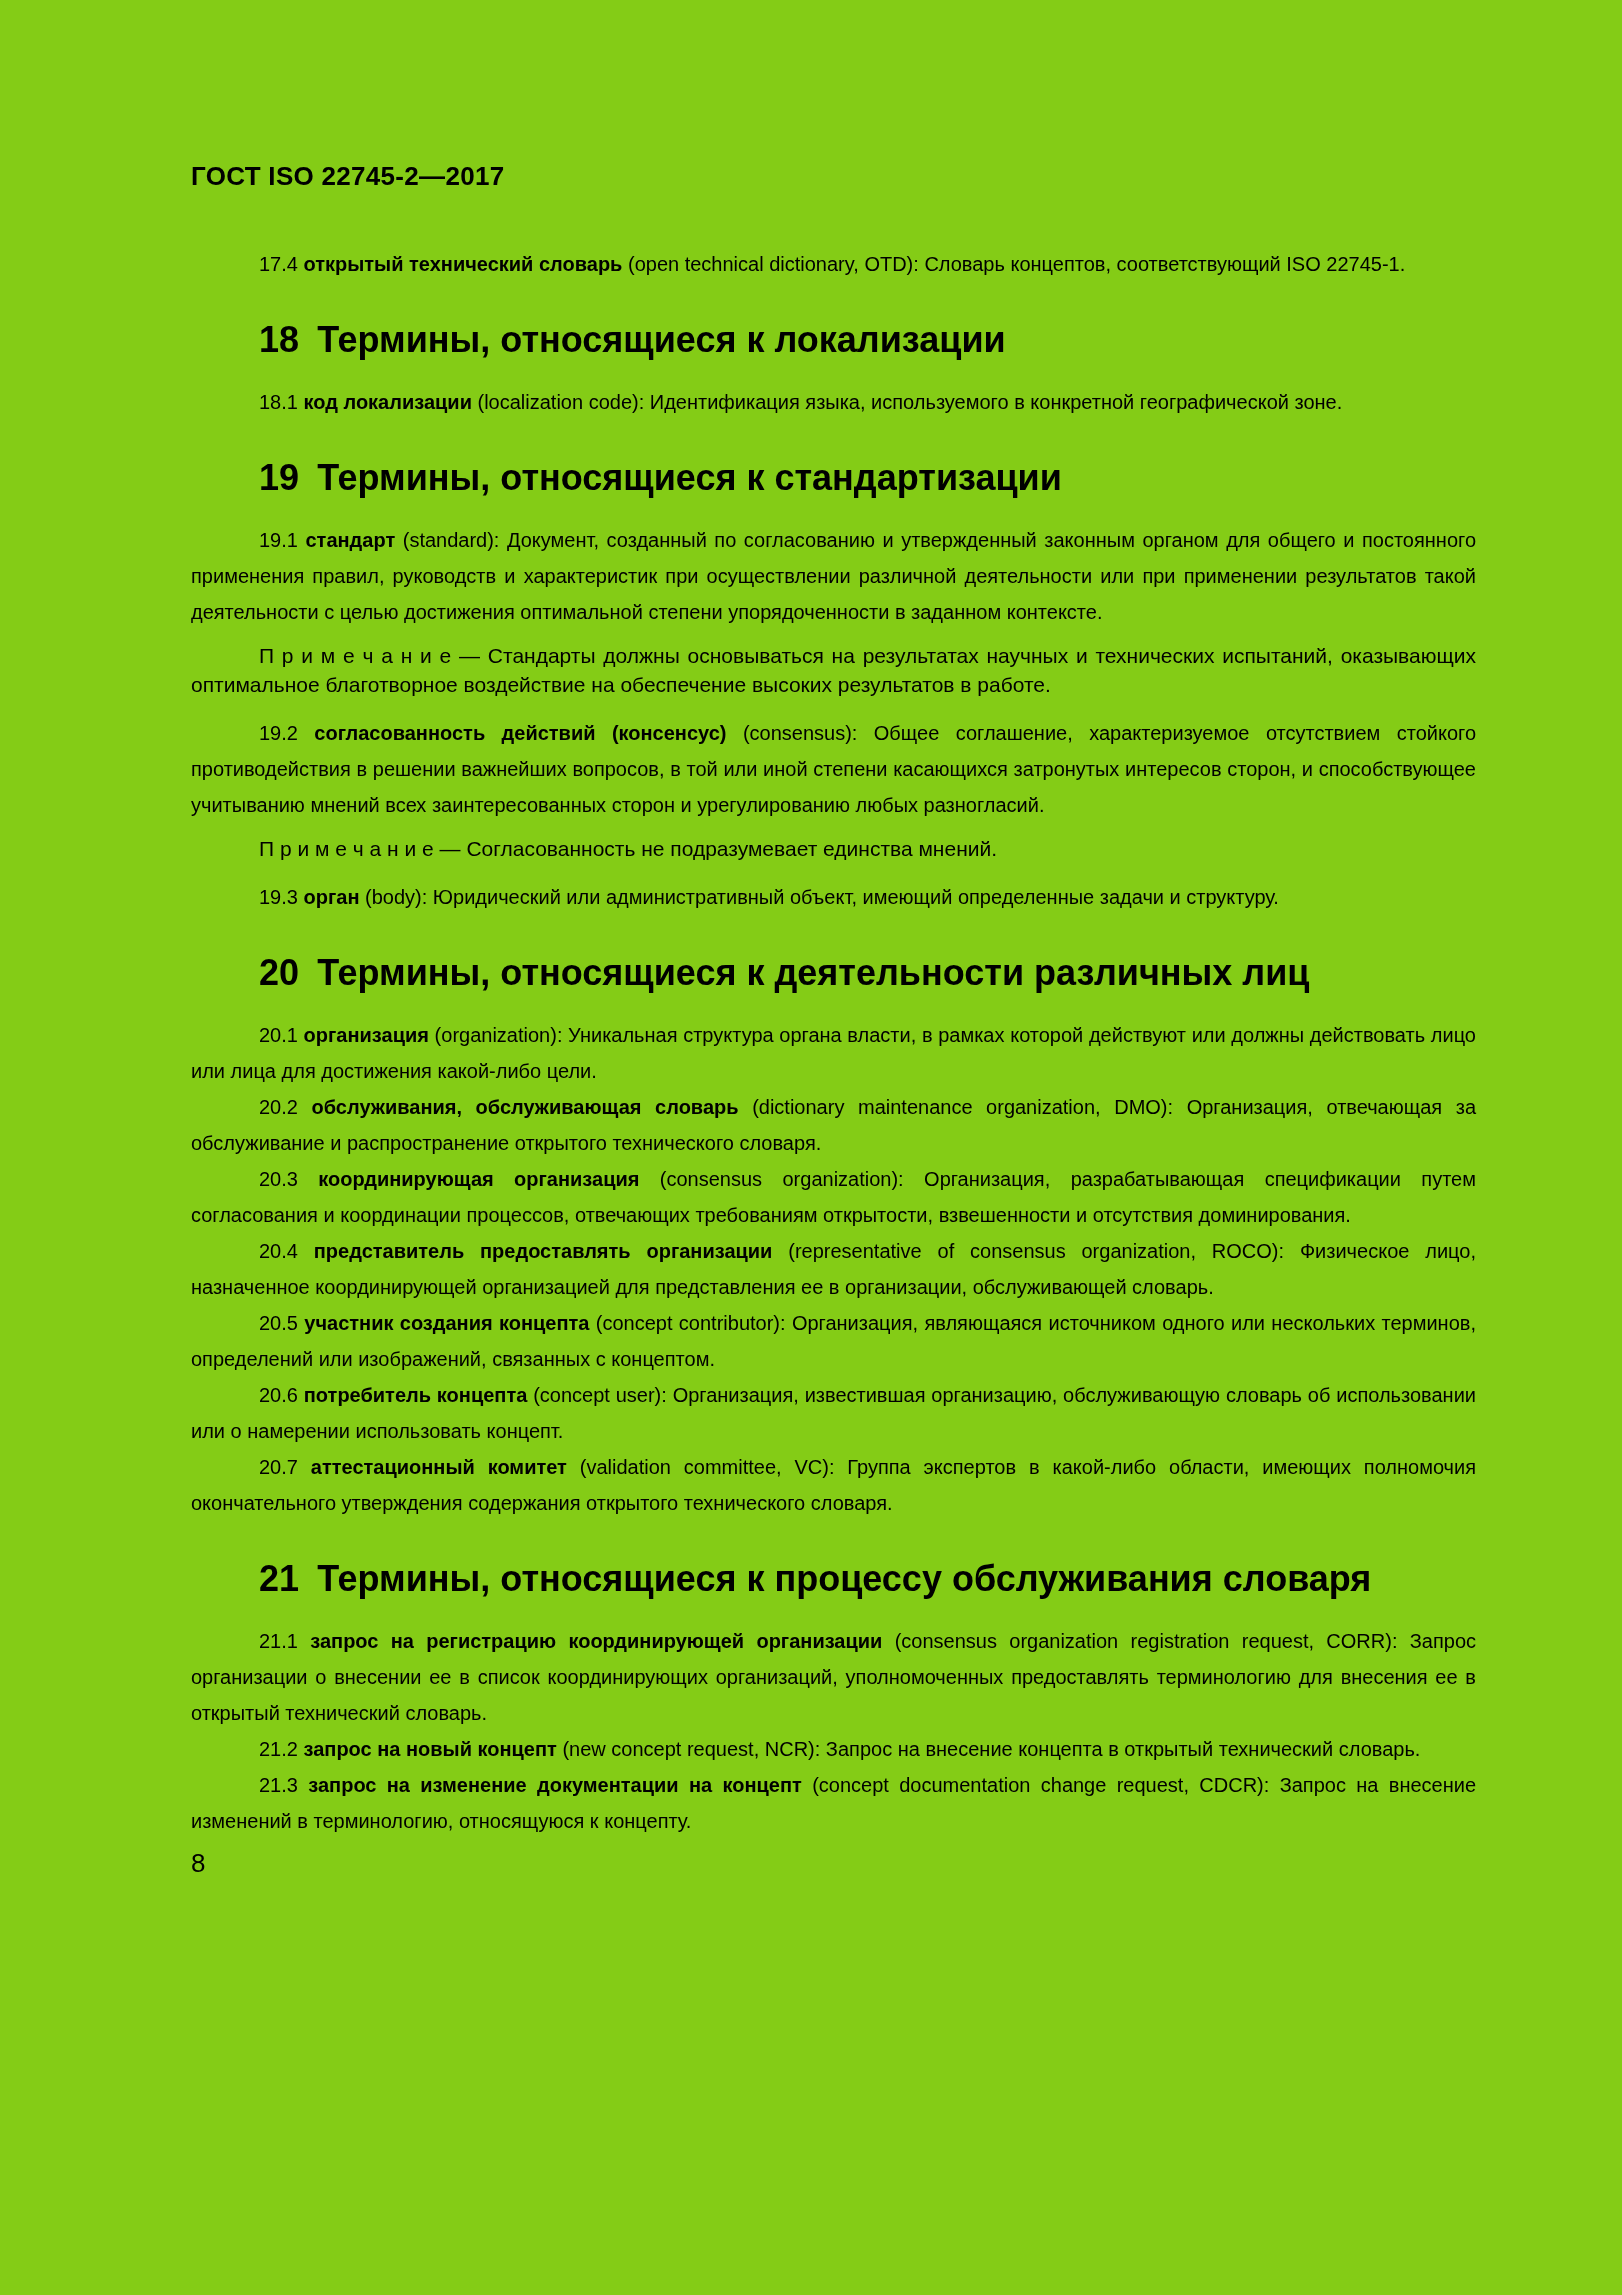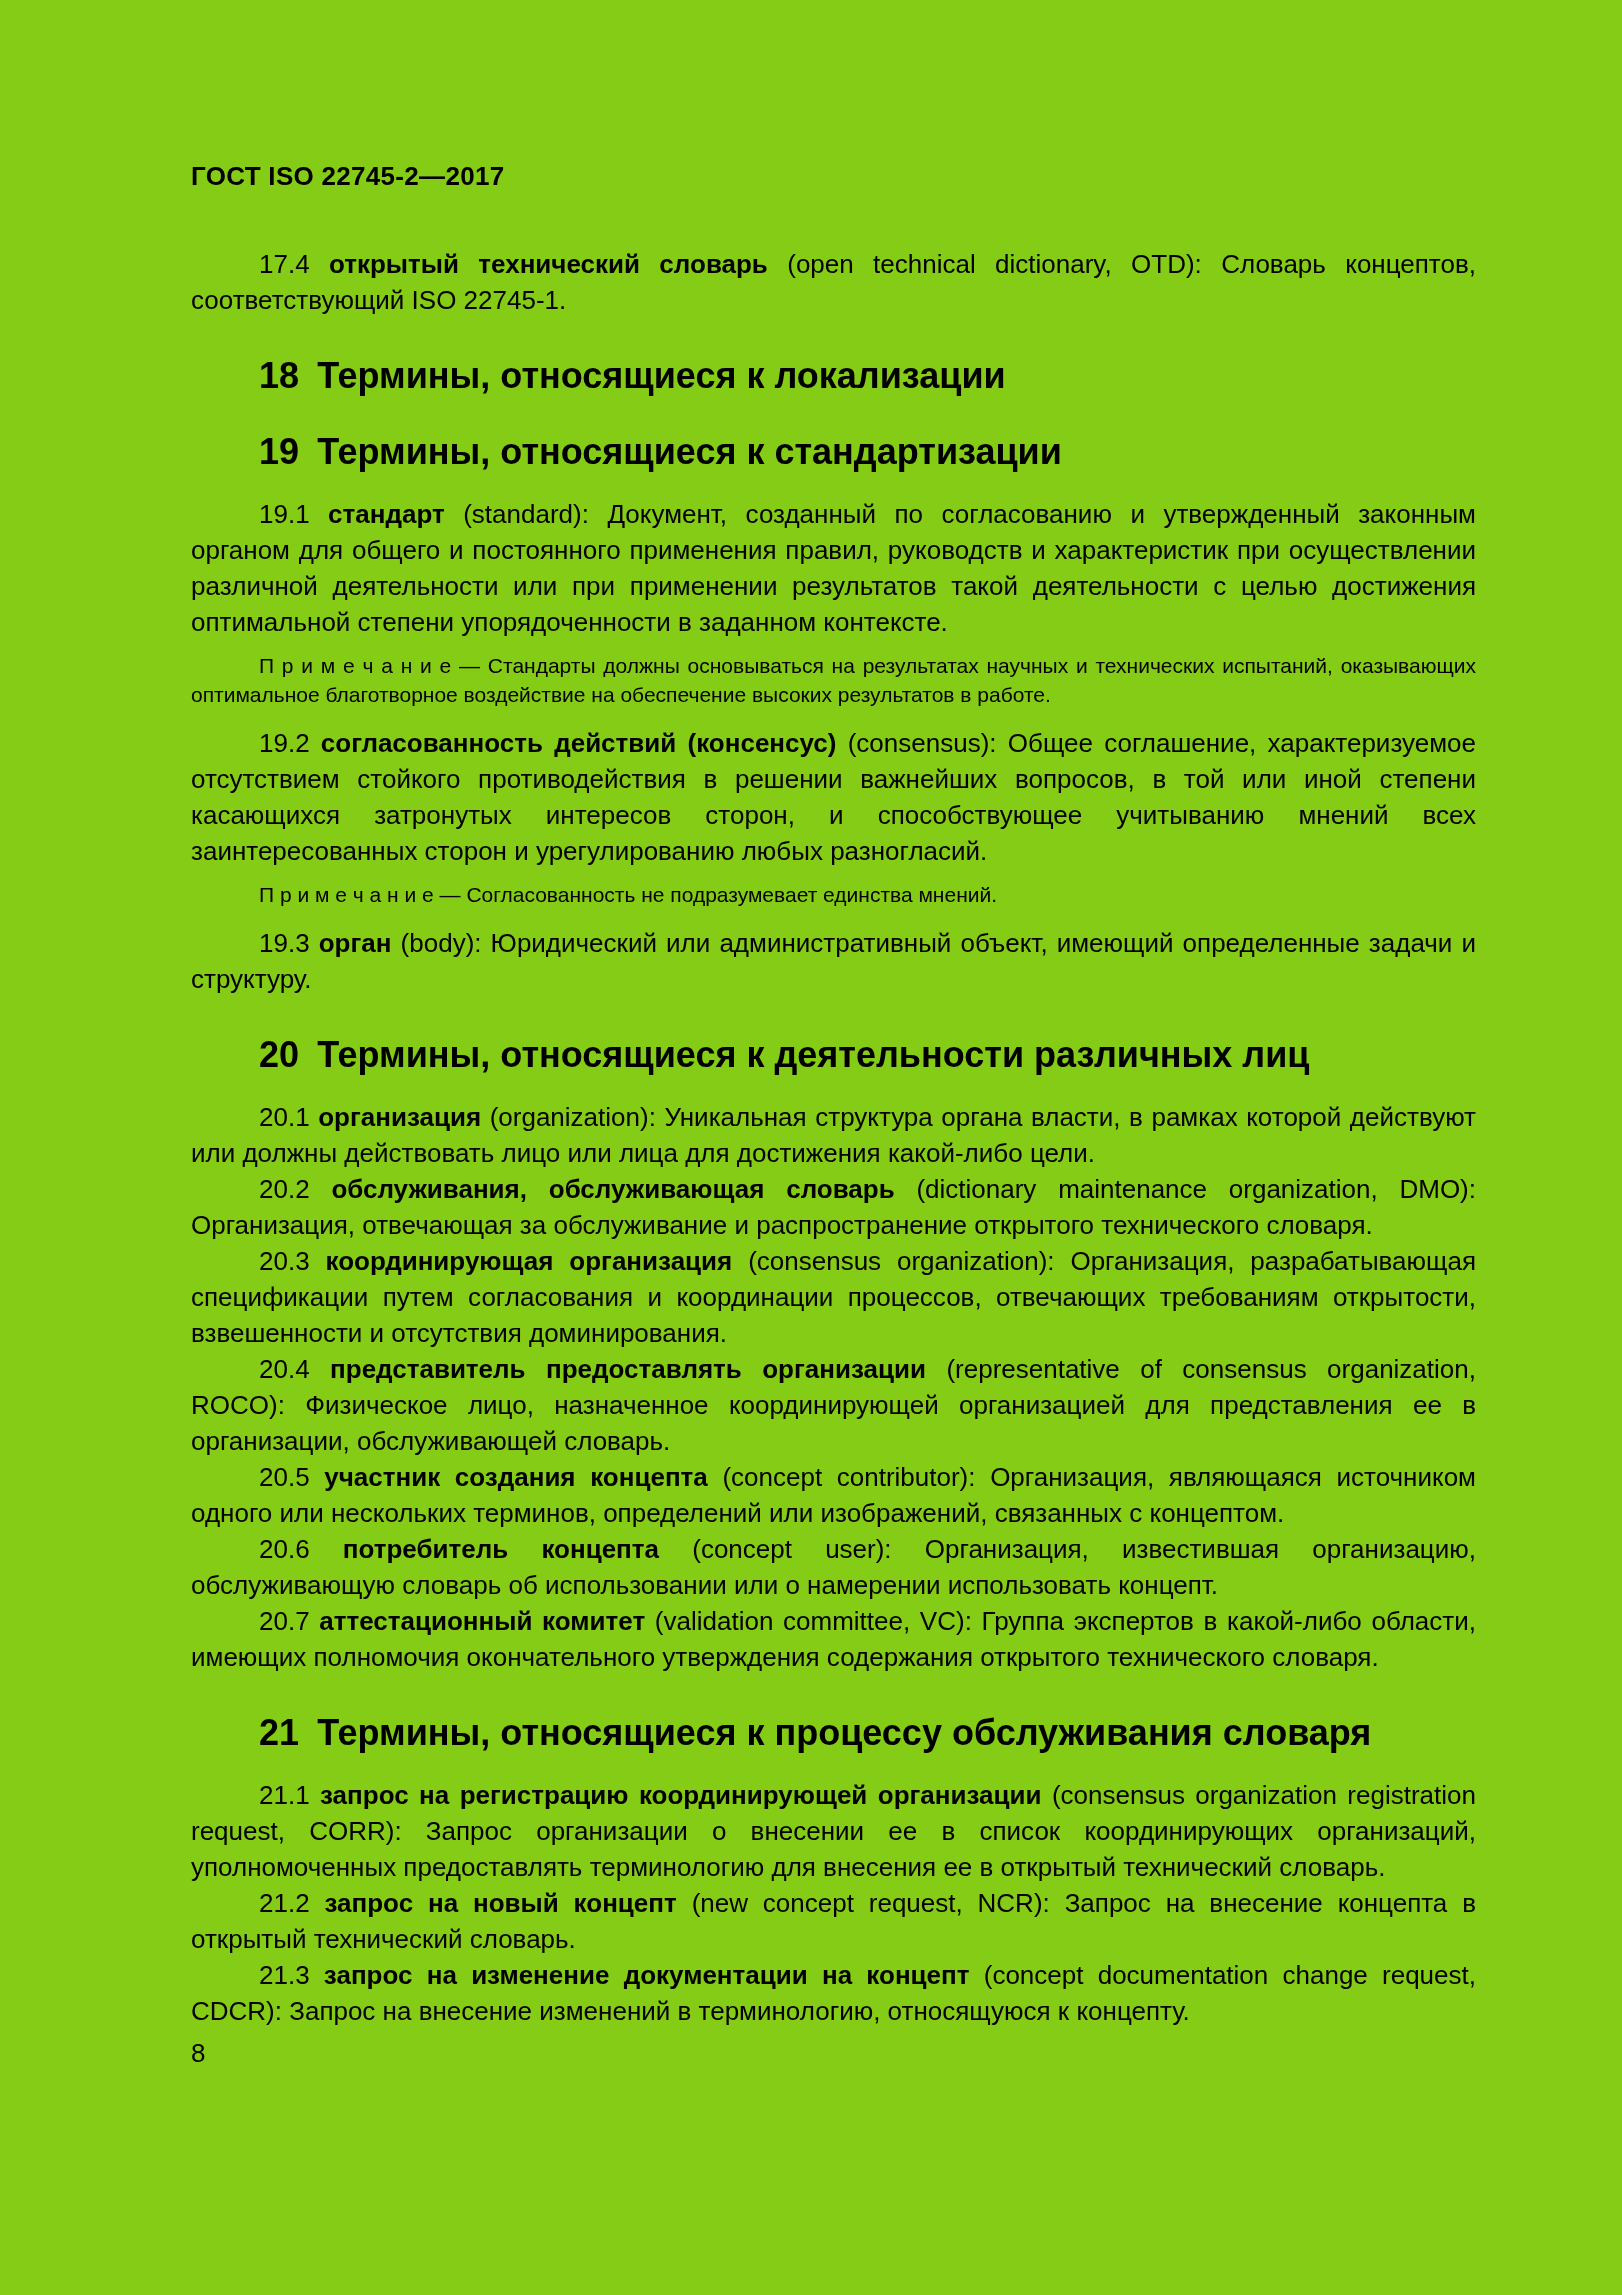--- a/index.html
+++ b/index.html
@@ -19,21 +19,21 @@
     overflow: hidden;
   }
   .doc-header {
     font-size: 26px;
     line-height: 36px;
     font-weight: bold;
     margin: 0 0 52px 0;
     letter-spacing: 0.3px;
   }
   .para {
-    font-size: 26px;
+    font-size: 20px;
     line-height: 36px;
     margin: 0;
     text-align: justify;
     text-indent: 68px;
   }
   .term-num { white-space: nowrap; }
   .term-name { font-weight: bold; }
   .note {
     font-size: 21px;
     line-height: 29.4px;
@@ -58,20 +58,21 @@
 </style>
 </head>
 <body>
 
 <div class="page">
   <div class="doc-header">ГОСТ ISO 22745-2—2017</div>
 
   <main id="doc-content">
       <p class="para term-entry"><span class="term-num">17.4</span> <b class="term-name">открытый технический словарь</b> <span class="term-rest">(open technical dictionary, OTD): Словарь концептов, соответствующий ISO 22745-1.</span></p>
       <h2 class="section-heading"><span class="sec-num">18</span><span class="sec-title">Термины, относящиеся к локализации</span></h2>
+      <p class="para term-entry"><span class="term-num">18.1</span> <b class="term-name">код локализации</b> <span class="term-rest">(localization code): Идентификация языка, используемого в конкретной географической зоне.</span></p>
       <h2 class="section-heading"><span class="sec-num">19</span><span class="sec-title">Термины, относящиеся к стандартизации</span></h2>
       <p class="para term-entry"><span class="term-num">19.1</span> <b class="term-name">стандарт</b> <span class="term-rest">(standard): Документ, созданный по согласованию и утвержденный законным органом для общего и постоянного применения правил, руководств и характеристик при осуществлении различной деятельности или при применении результатов такой деятельности с целью достижения оптимальной степени упорядоченности в заданном контексте.</span></p>
       <p class="note"><span class="note-label">П р и м е ч а н и е</span> <span class="note-text">— Стандарты должны основываться на результатах научных и технических испытаний, оказывающих оптимальное благотворное воздействие на обеспечение высоких результатов в работе.</span></p>
       <p class="para term-entry"><span class="term-num">19.2</span> <b class="term-name">согласованность действий (консенсус)</b> <span class="term-rest">(consensus): Общее соглашение, характеризуемое отсутствием стойкого противодействия в решении важнейших вопросов, в той или иной степени касающихся затронутых интересов сторон, и способствующее учитыванию мнений всех заинтересованных сторон и урегулированию любых разногласий.</span></p>
       <p class="note"><span class="note-label">П р и м е ч а н и е</span> <span class="note-text">— Согласованность не подразумевает единства мнений.</span></p>
       <p class="para term-entry"><span class="term-num">19.3</span> <b class="term-name">орган</b> <span class="term-rest">(body): Юридический или административный объект, имеющий определенные задачи и структуру.</span></p>
       <h2 class="section-heading"><span class="sec-num">20</span><span class="sec-title">Термины, относящиеся к деятельности различных лиц</span></h2>
       <p class="para term-entry"><span class="term-num">20.1</span> <b class="term-name">организация</b> <span class="term-rest">(organization): Уникальная структура органа власти, в рамках которой действуют или должны действовать лицо или лица для достижения какой-либо цели.</span></p>
       <p class="para term-entry"><span class="term-num">20.2</span> <b class="term-name">обслуживания, обслуживающая словарь</b> <span class="term-rest">(dictionary maintenance organization, DMO): Организация, отвечающая за обслуживание и распространение открытого технического словаря.</span></p>
       <p class="para term-entry"><span class="term-num">20.3</span> <b class="term-name">координирующая организация</b> <span class="term-rest">(consensus organization): Организация, разрабатывающая спецификации путем согласования и координации процессов, отвечающих требованиям открытости, взвешенности и отсутствия доминирования.</span></p>

